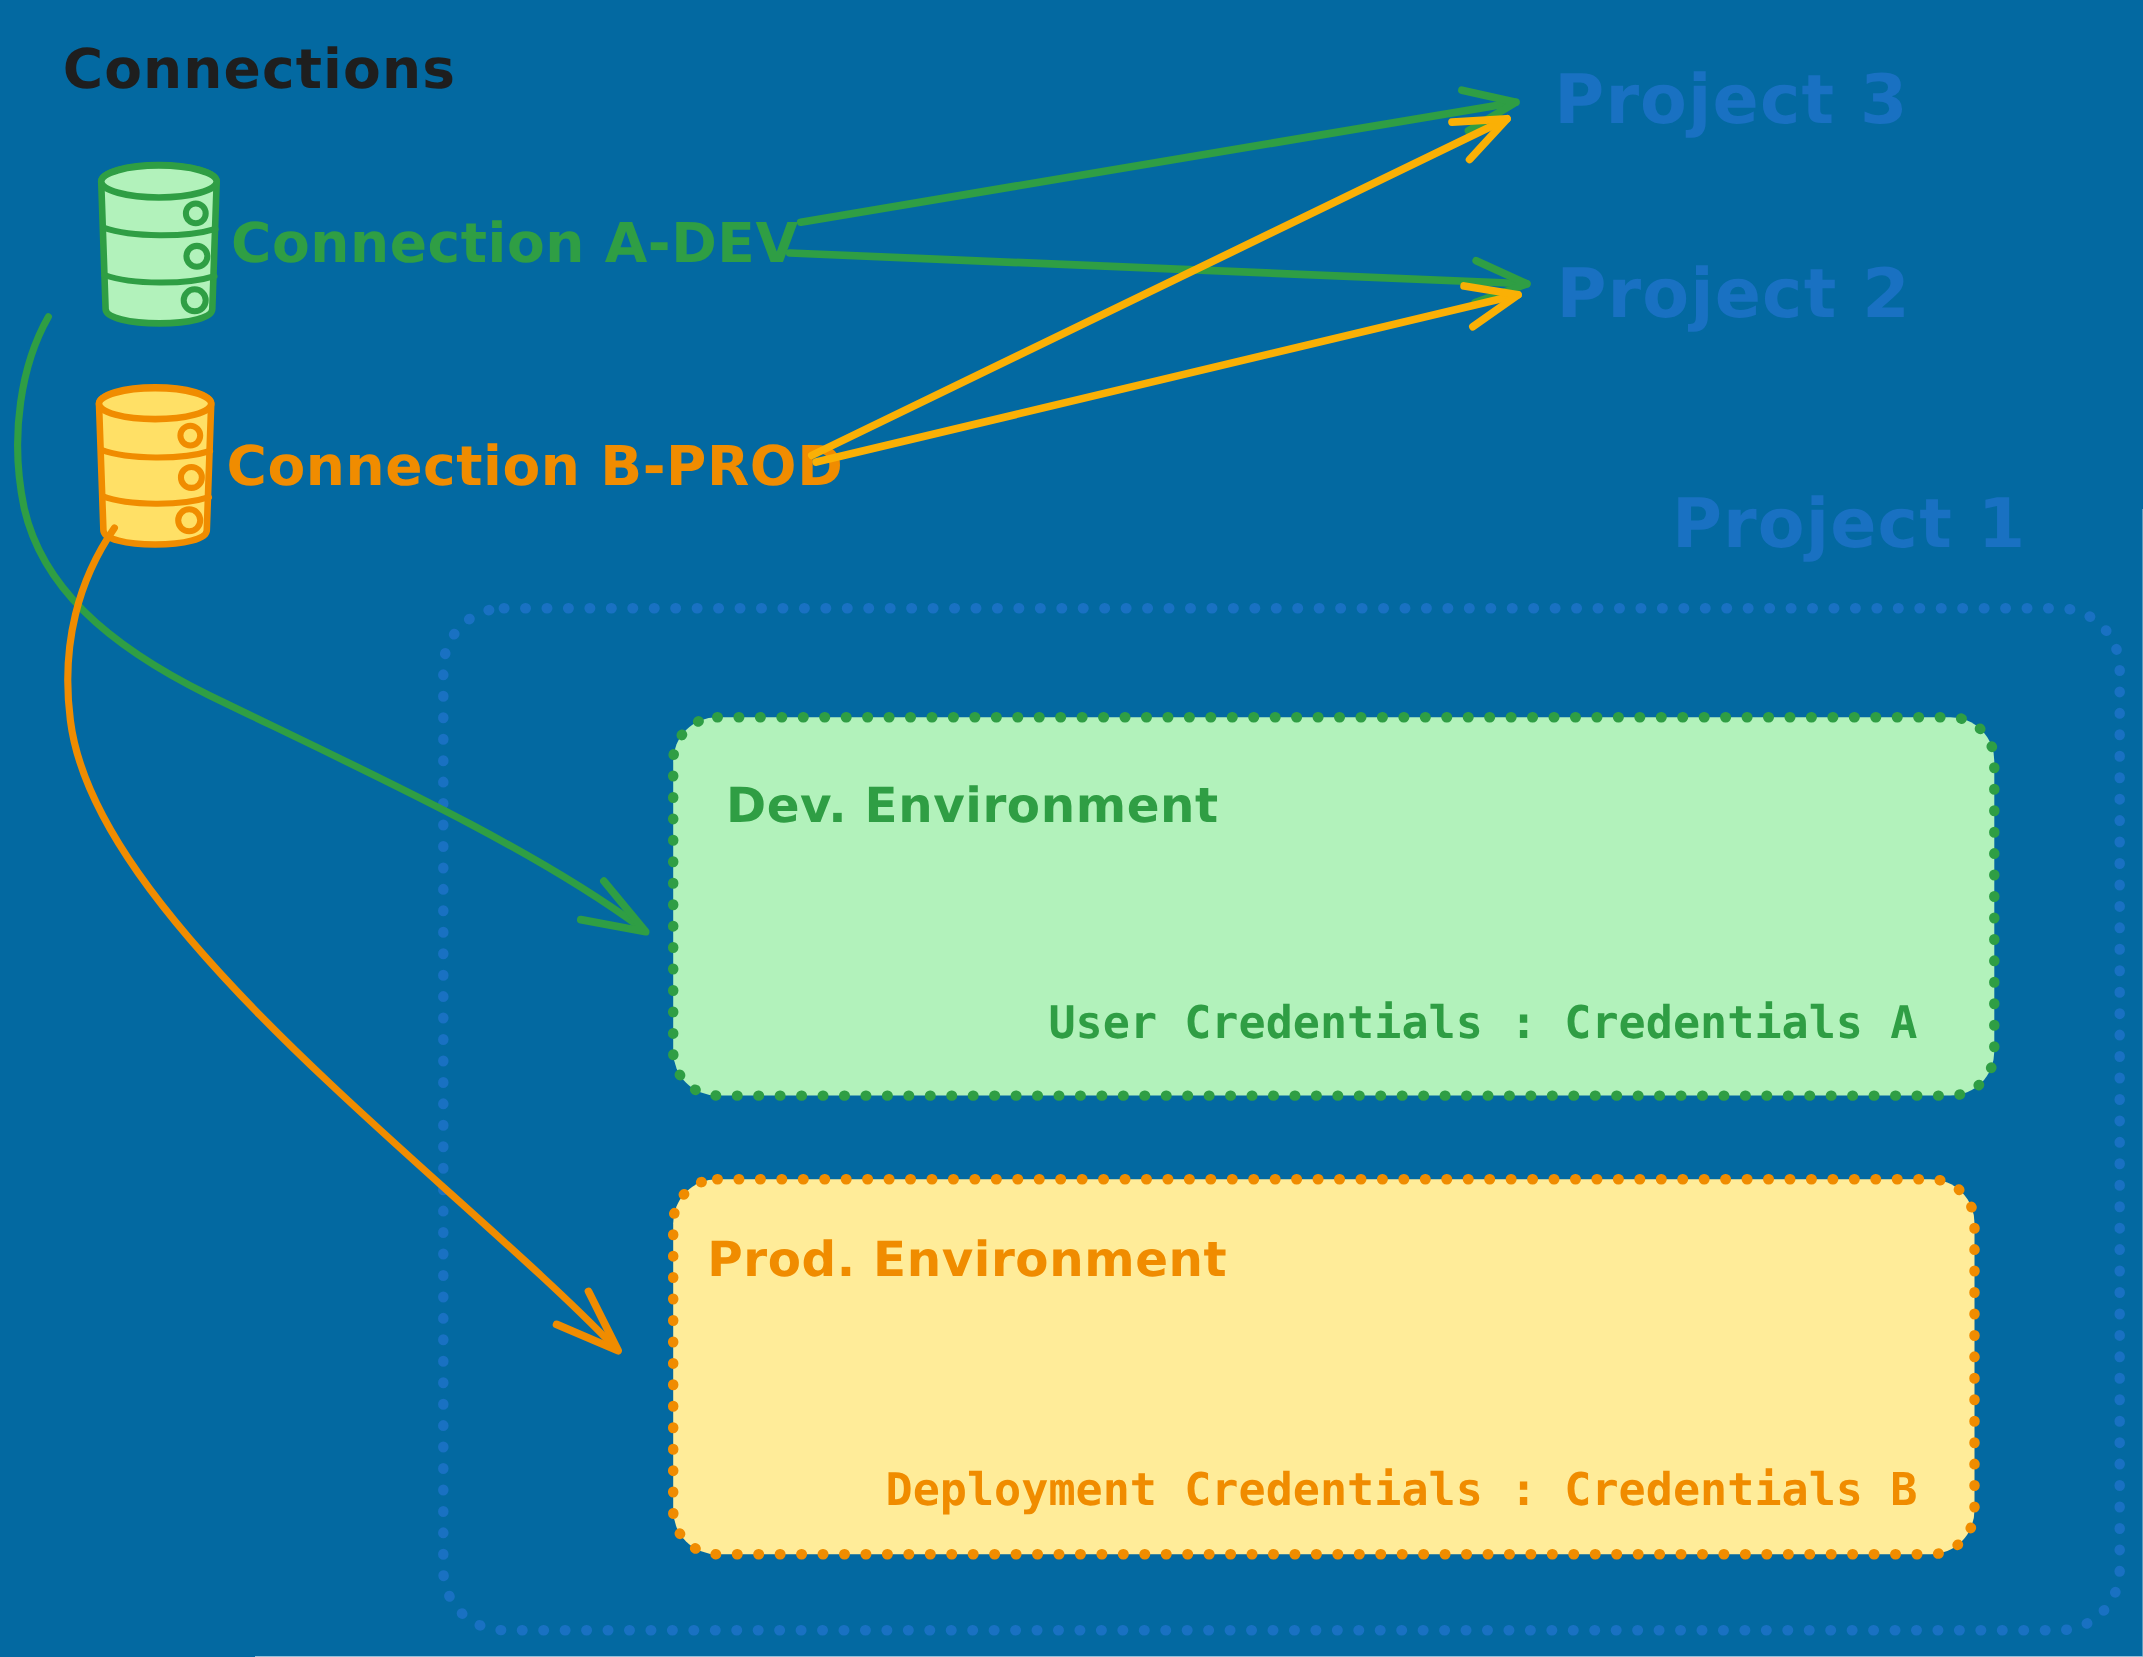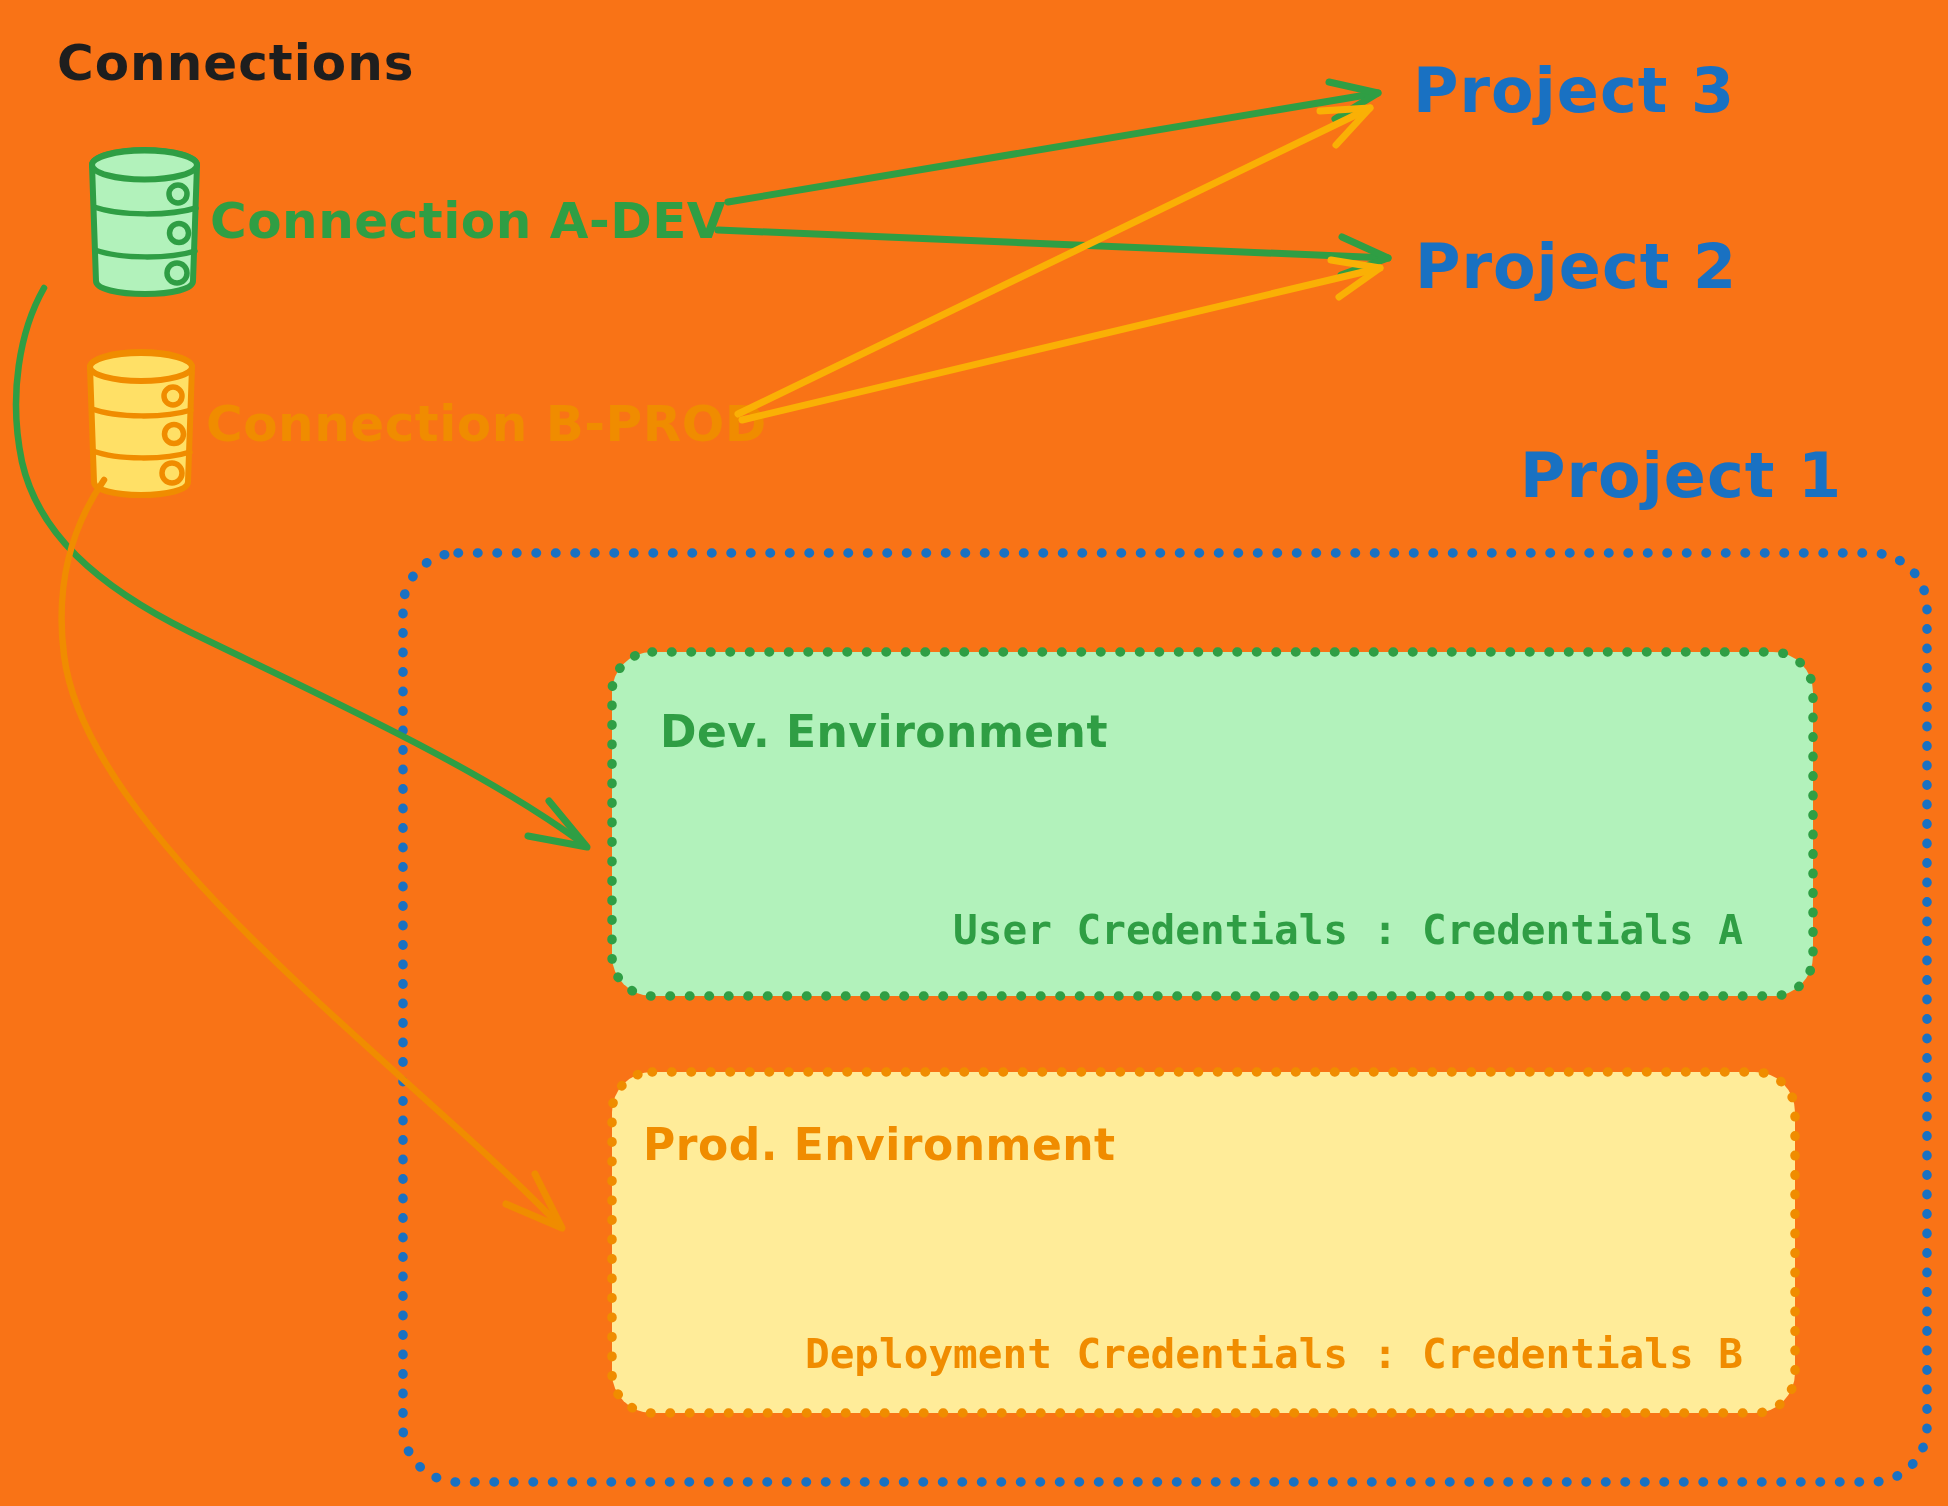--- a/index.html
+++ b/index.html
@@ -4,21 +4,21 @@
 <style>
   html, body {
     margin: 0;
     padding: 0;
     background: #ffffff;
   }
   .canvas {
     position: relative;
     width: 1948px;
     height: 1506px;
-    background: #f97316;
+    background: #0369a1;
     overflow: hidden;
   }
   svg { display: block; }
 
   .hand {
     font-family: "DejaVu Sans", "Liberation Sans", sans-serif;
     font-weight: bold;
   }
   .mono {
     font-family: "DejaVu Sans Mono", "Liberation Mono", monospace;

